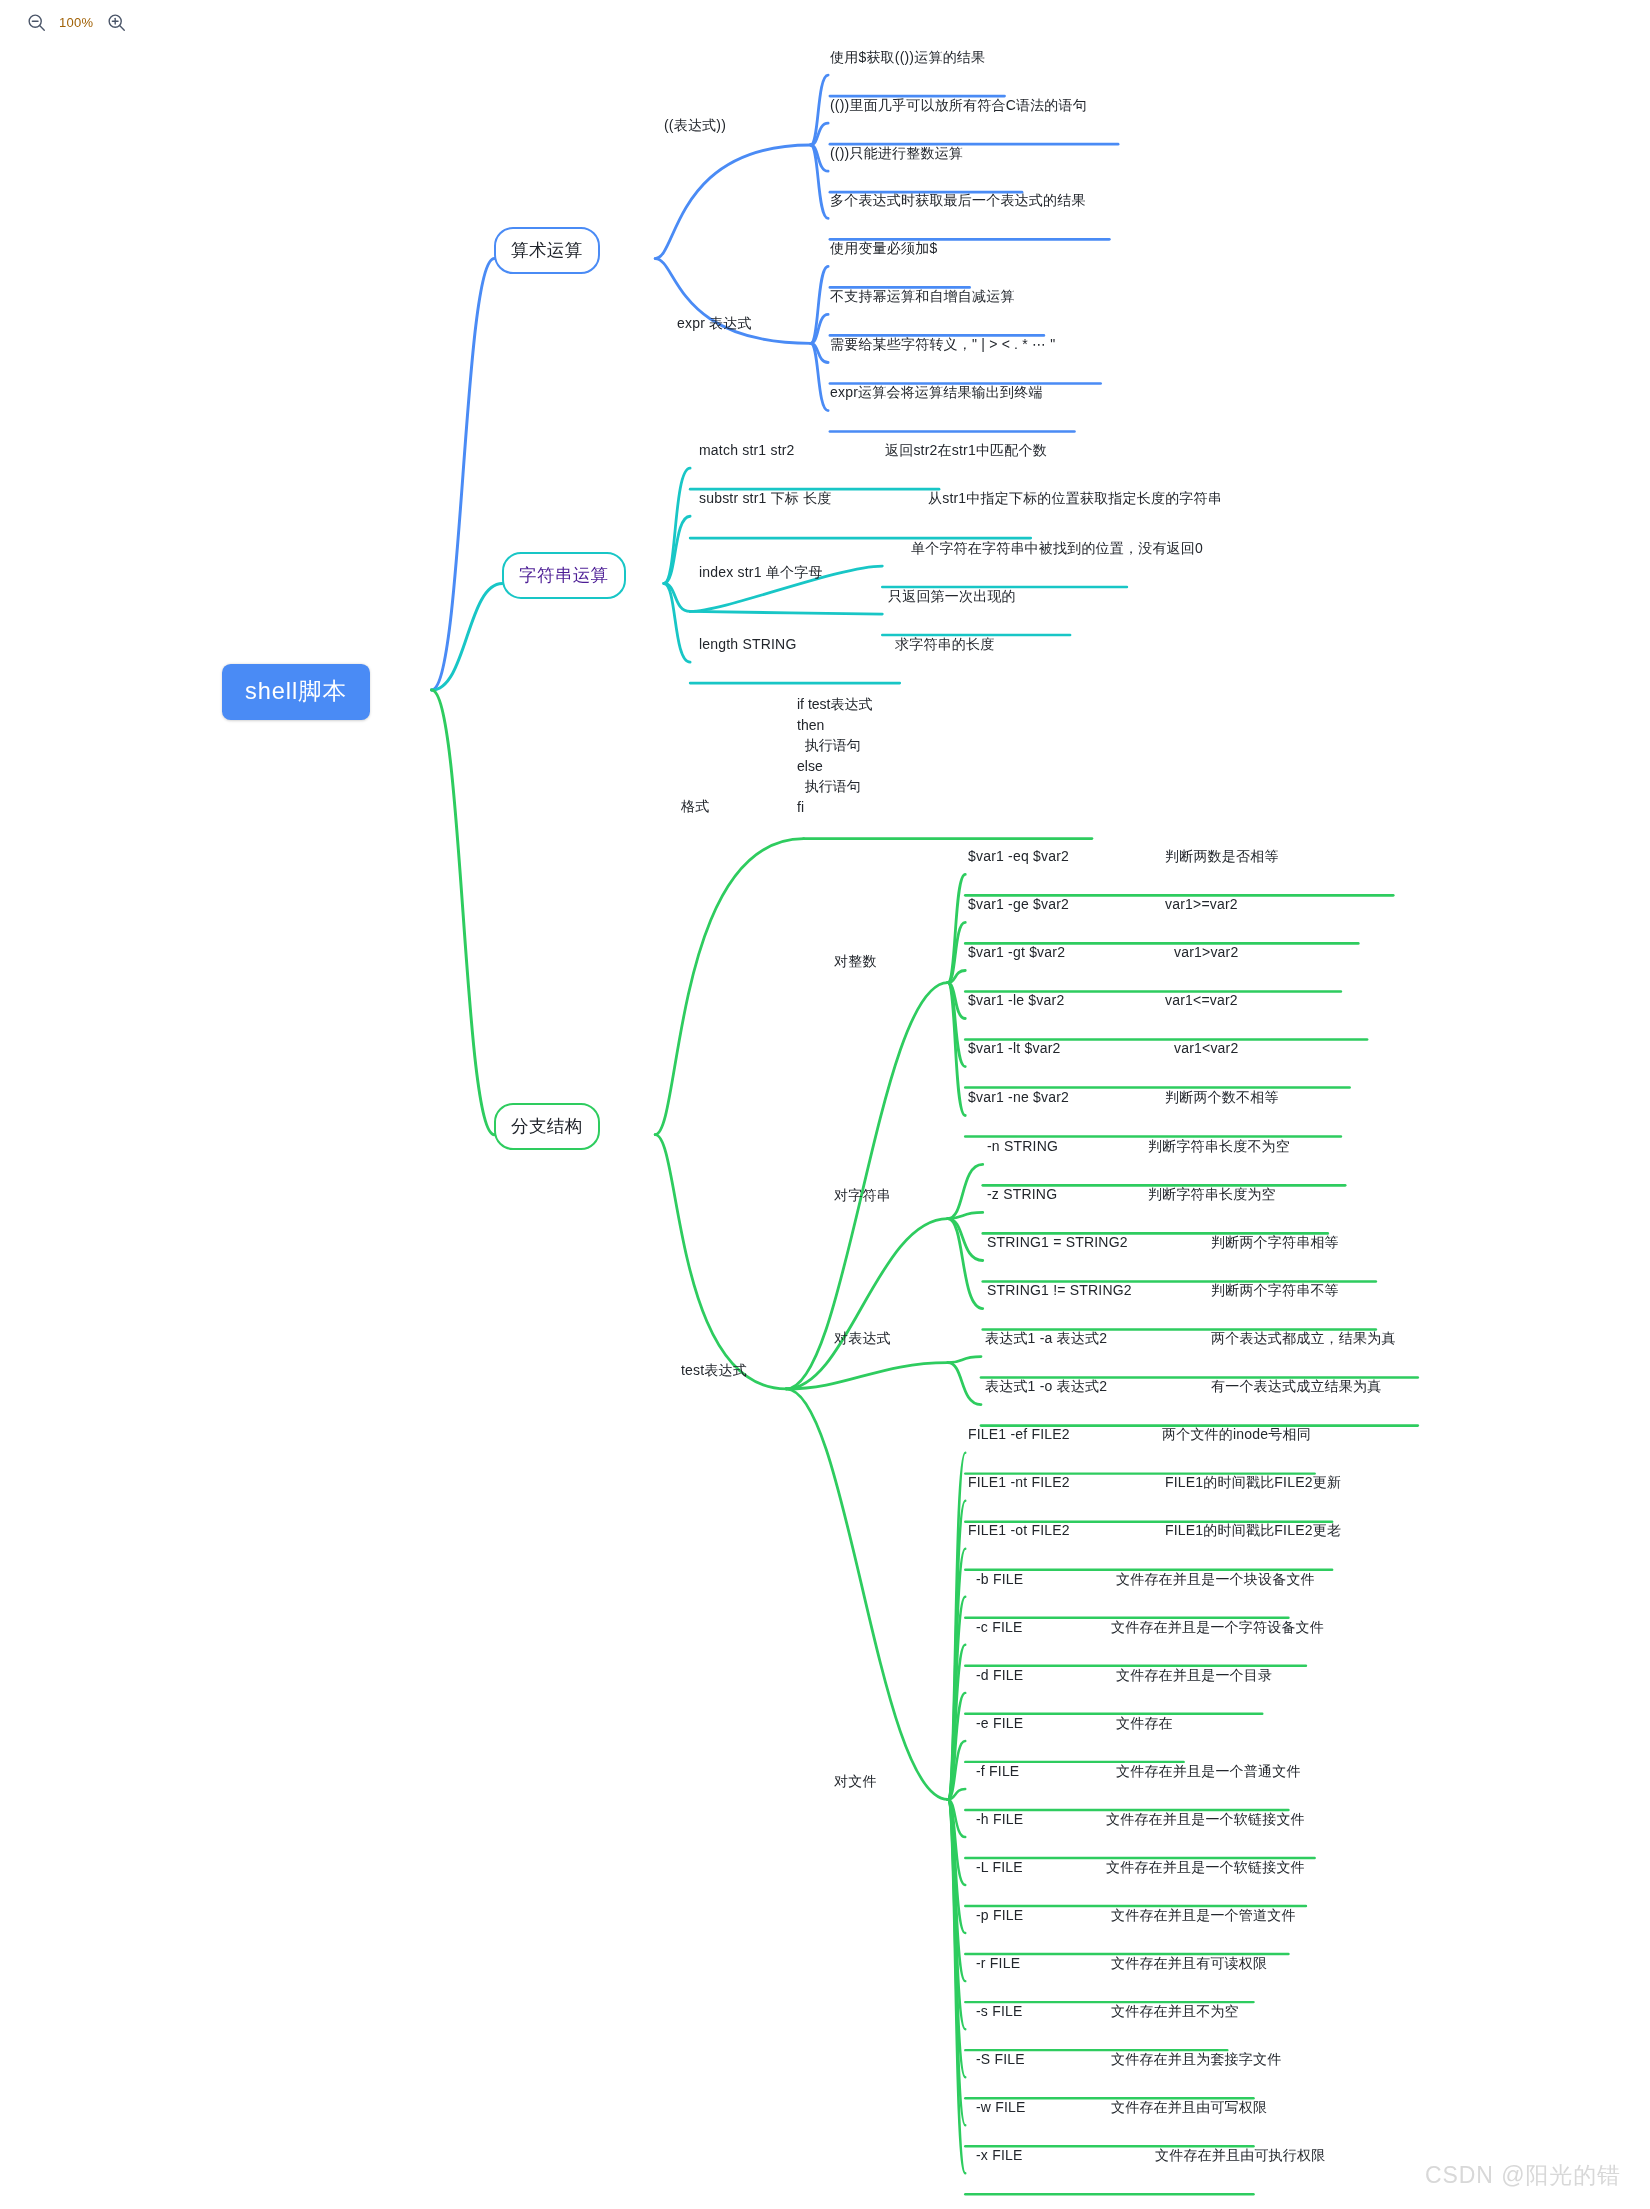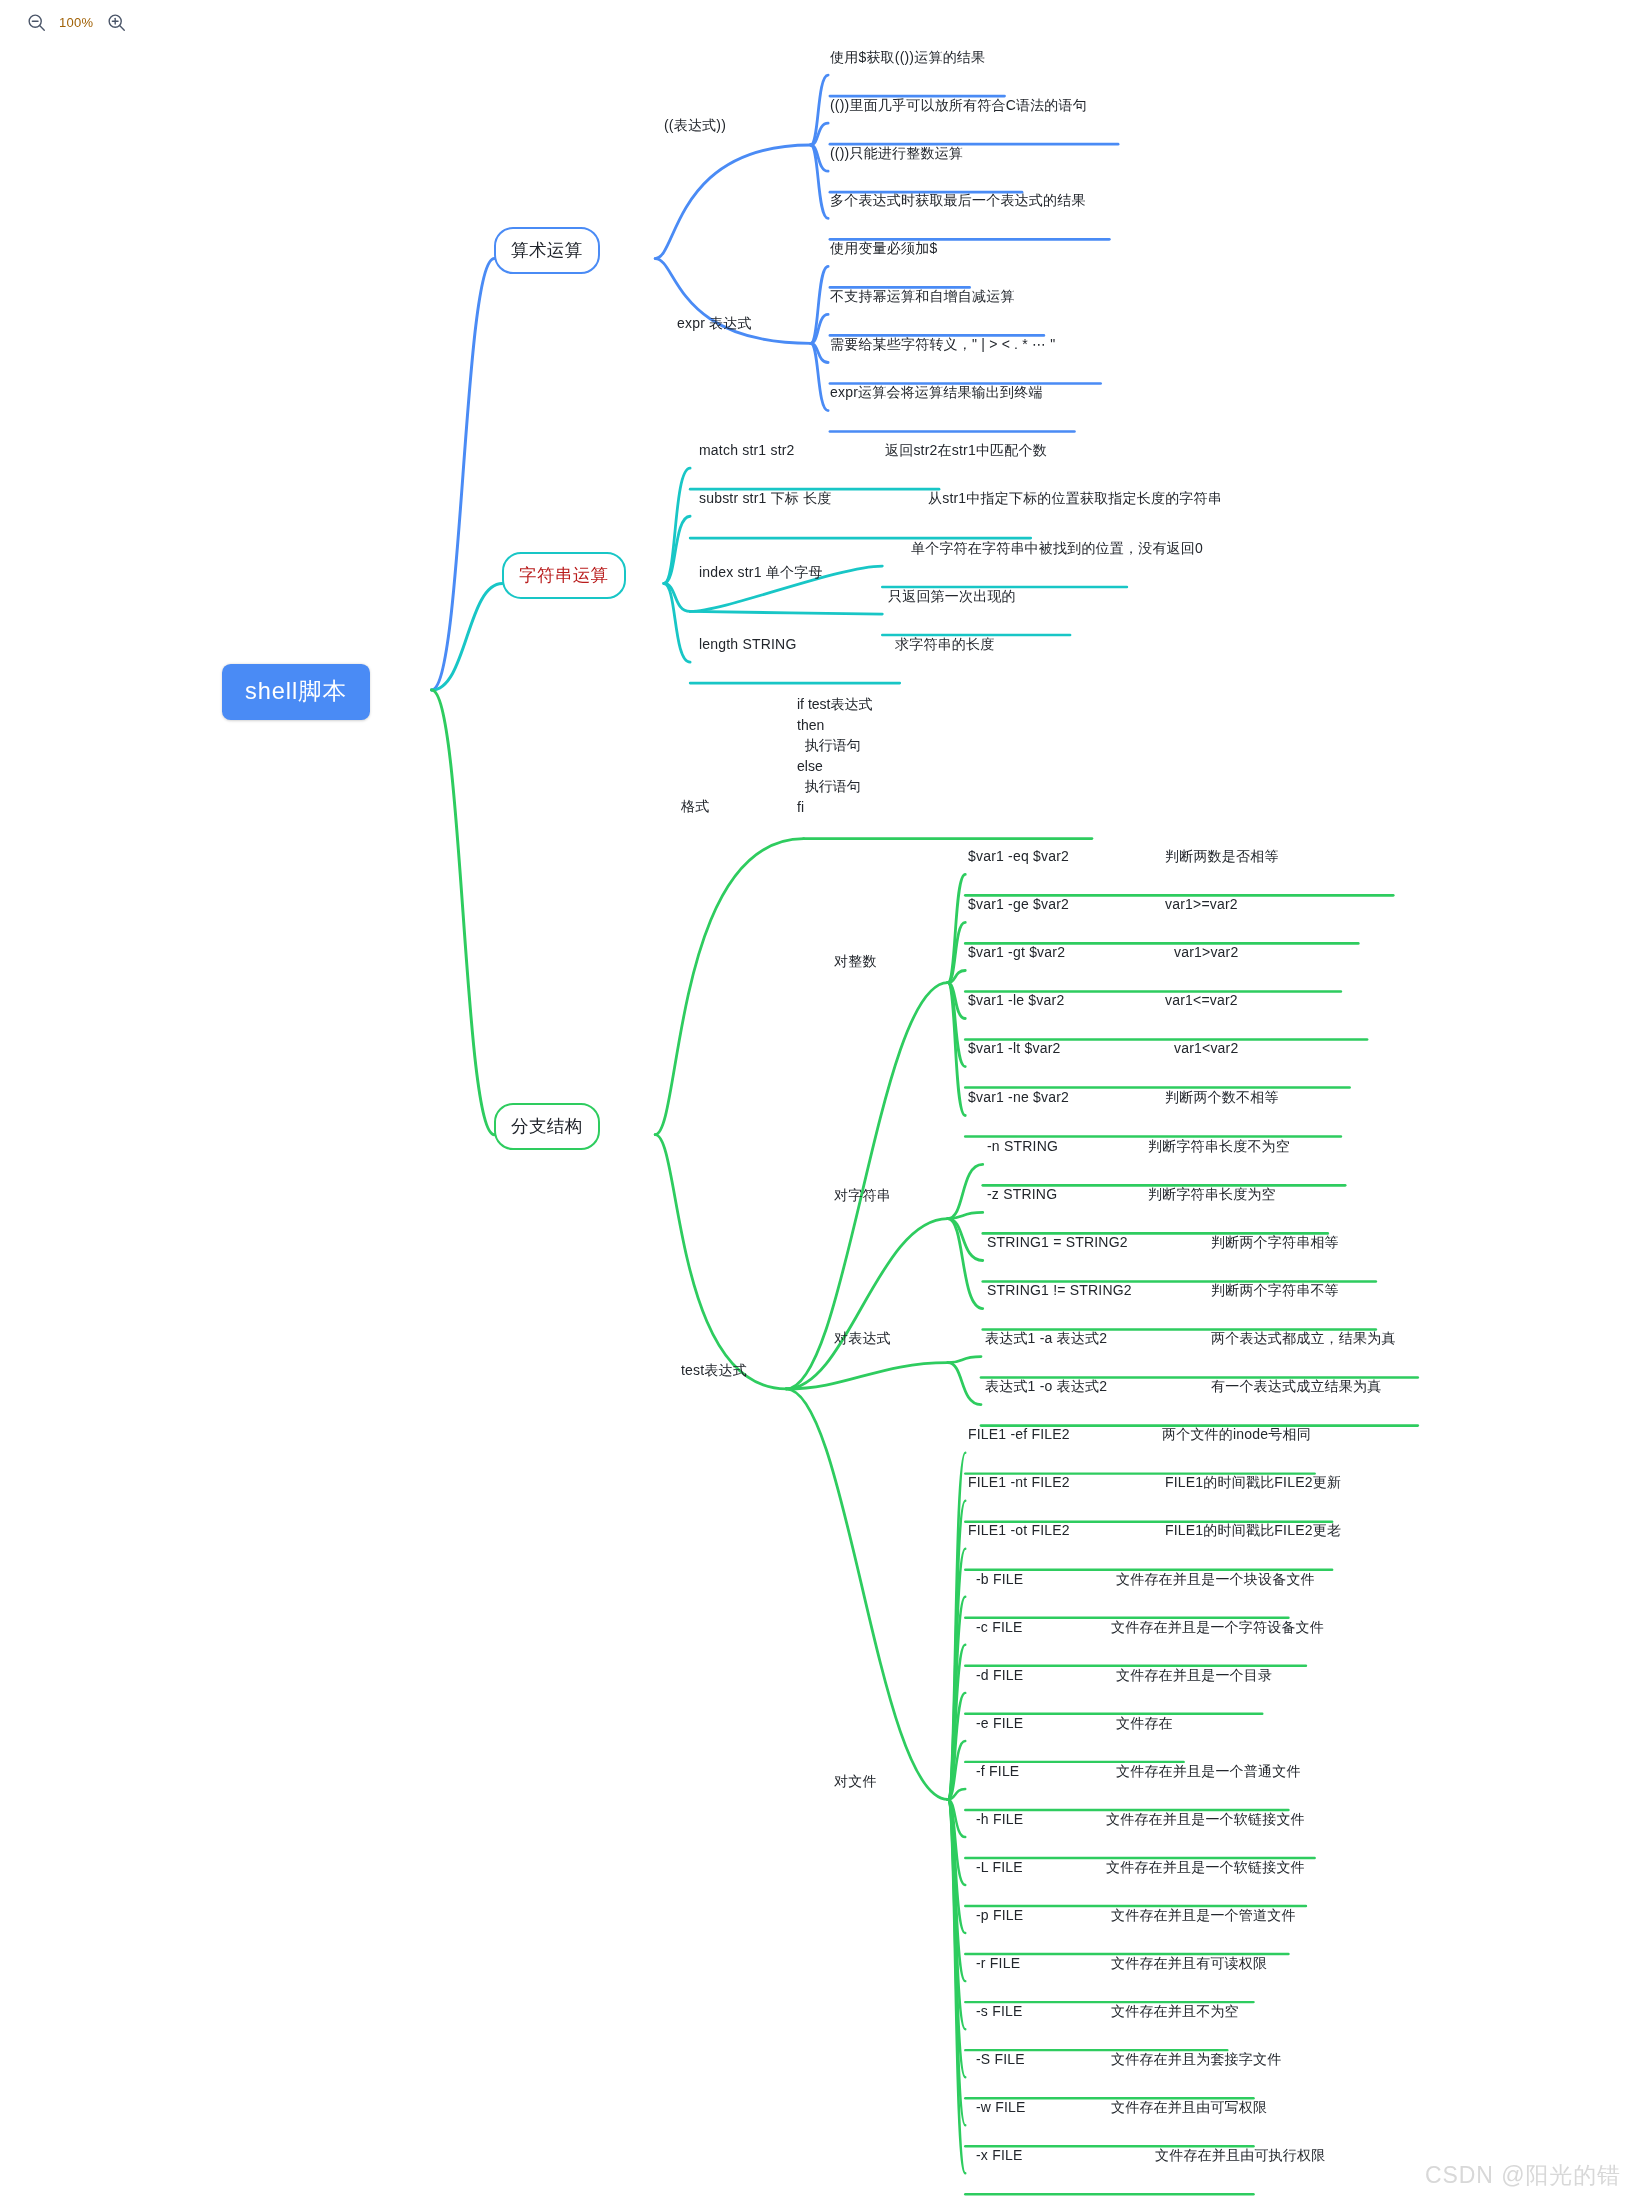--- a/index.html
+++ b/index.html
@@ -63,21 +63,21 @@
   }
   
   .box-node {
     border-radius: 19px;
     font-size: 17.5px;
     padding: 9.6px 15px;
     background: #ffffff;
     letter-spacing: 0.4px;
   }
   .box-blue  { border: 2.2px solid #4a8bf5; color: #20242b; }
-  .box-teal  { border: 2.2px solid #18c6c6; color: #b91c1c; }
+  .box-teal  { border: 2.2px solid #18c6c6; color: #4c1d95; }
   .box-green { border: 2.2px solid #2ecc5f; color: #20242b; }
 
   
   .txt {
     font-size: 14px;
     color: #22262c;
     letter-spacing: 0.2px;
   }
   .txt-code {
     font-size: 14px;

